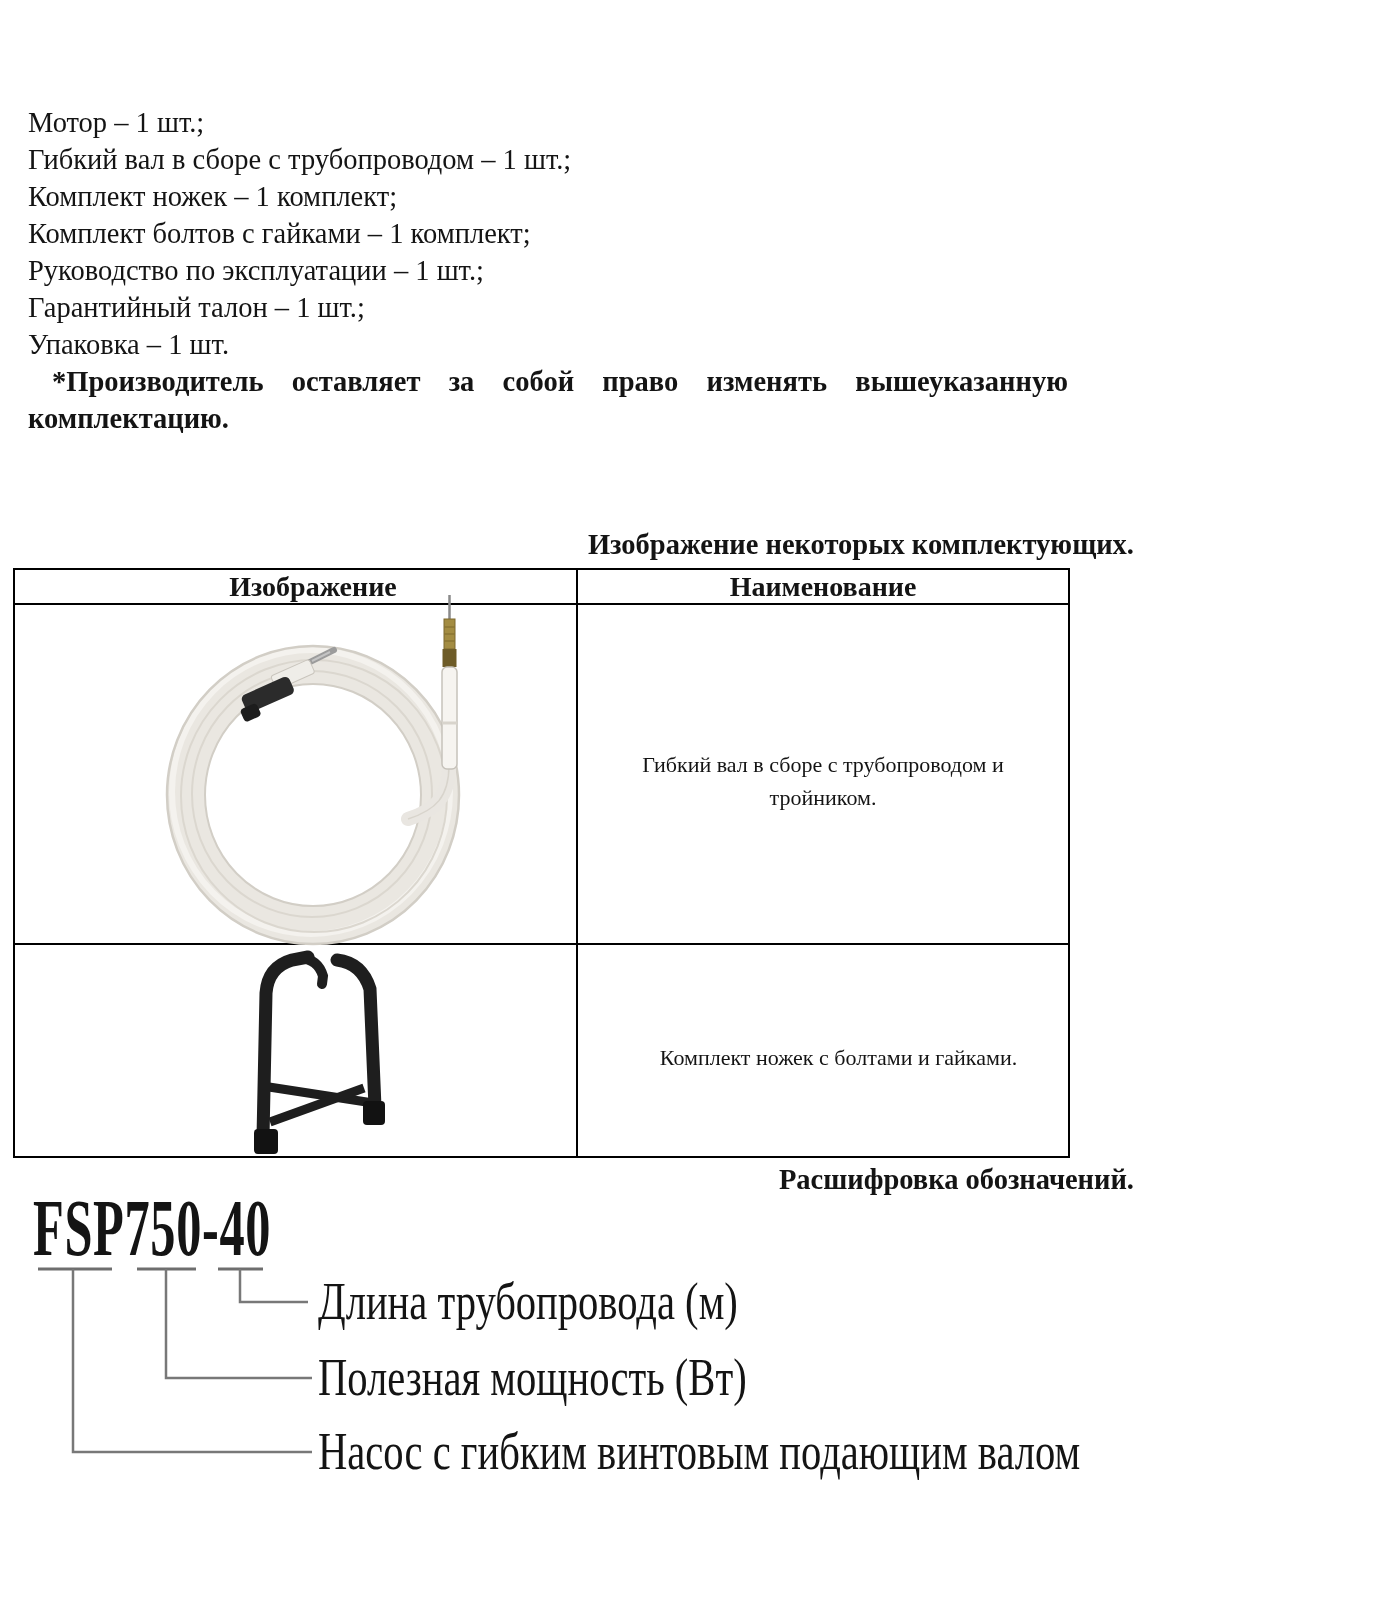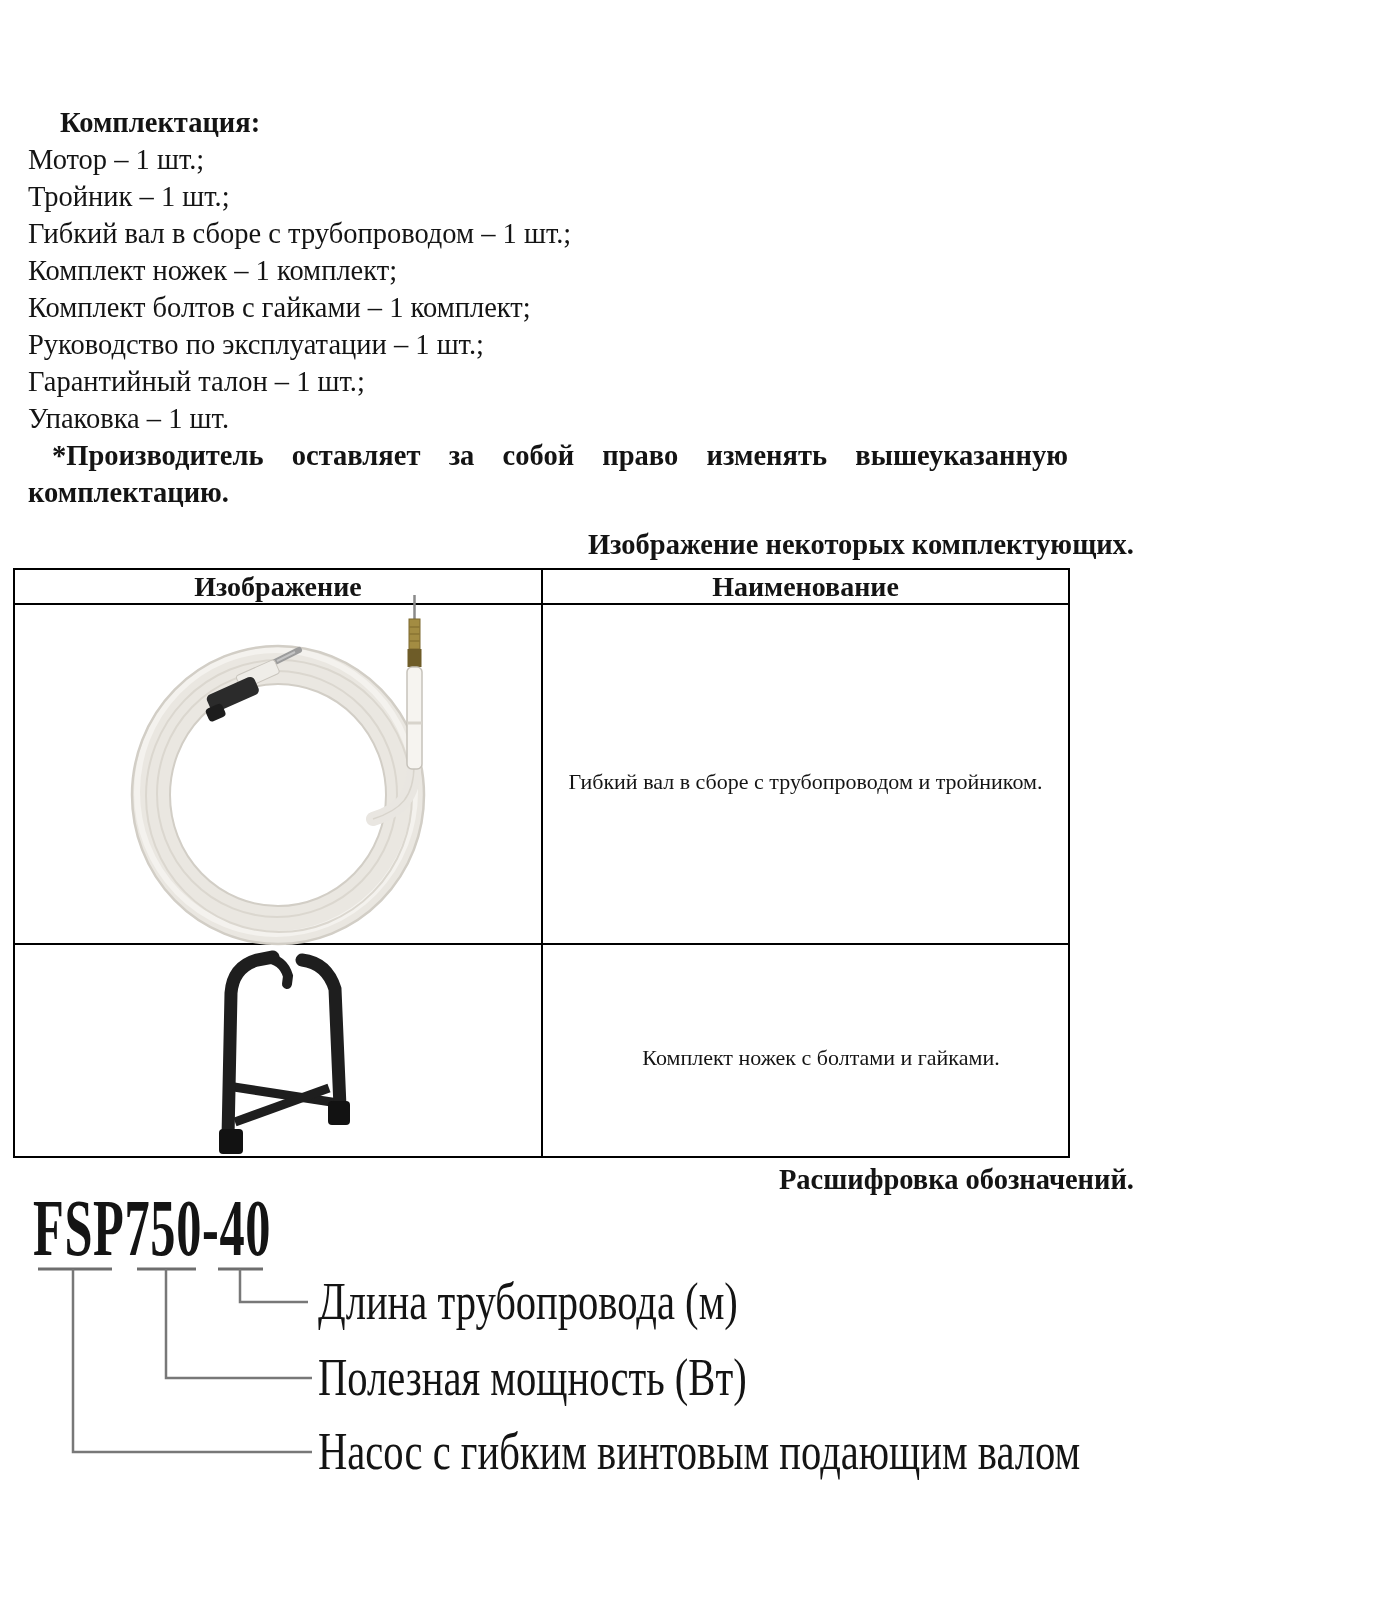--- a/index.html
+++ b/index.html
@@ -17,21 +17,21 @@
 
   
   .caption{position:absolute;left:0;width:1134px;text-align:right;
            font-weight:bold;font-size:28.5px;line-height:32px;}
   .caption.tbl{top:529px;}
   .caption.decode{top:1164px;}
 
   
   .comp-table{position:absolute;left:13px;top:568px;width:1053px;
               border:2.5px solid #000;background:#fff;}
-  .t-row{display:grid;grid-template-columns:528px 1fr;}
+  .t-row{display:grid;grid-template-columns:528px 1fr;padding-left:35px;}
   .t-row > div:first-child{border-right:2px solid #000;}
   .t-head{border-bottom:2.5px solid #000;}
   .t-head > div{display:flex;align-items:center;justify-content:center;
                 font-weight:bold;font-size:28px;height:33px;}
   .t-r1{height:338px;border-bottom:2.5px solid #000;}
   .t-r2{height:211px;gap:31px;}
   .img-cell{position:relative;overflow:visible;}
   .img-cell svg{position:absolute;left:0;top:0;overflow:visible;}
   .name-cell{display:flex;align-items:center;justify-content:center;
              text-align:center;font-size:22px;line-height:1.5;
@@ -48,23 +48,21 @@
   .dl-0{top:1274px;}
   .dl-1{top:1350px;}
   .dl-2{top:1424px;}
 </style>
 </head>
 <body>
 
 <div class="page">
 
   <div class="kit">
-    <div class="kit-title">Комплектация:</div>
     <div class="kit-item">Мотор – 1 шт.;</div>
-    <div class="kit-item">Тройник – 1 шт.;</div>
     <div class="kit-item">Гибкий вал в сборе с трубопроводом – 1 шт.;</div>
     <div class="kit-item">Комплект ножек – 1 комплект;</div>
     <div class="kit-item">Комплект болтов с гайками – 1 комплект;</div>
     <div class="kit-item">Руководство по эксплуатации – 1 шт.;</div>
     <div class="kit-item">Гарантийный талон – 1 шт.;</div>
     <div class="kit-item">Упаковка – 1 шт.</div>
     <div class="note-l1">
         <span>*Производитель</span>
         <span>оставляет</span>
         <span>за</span>

